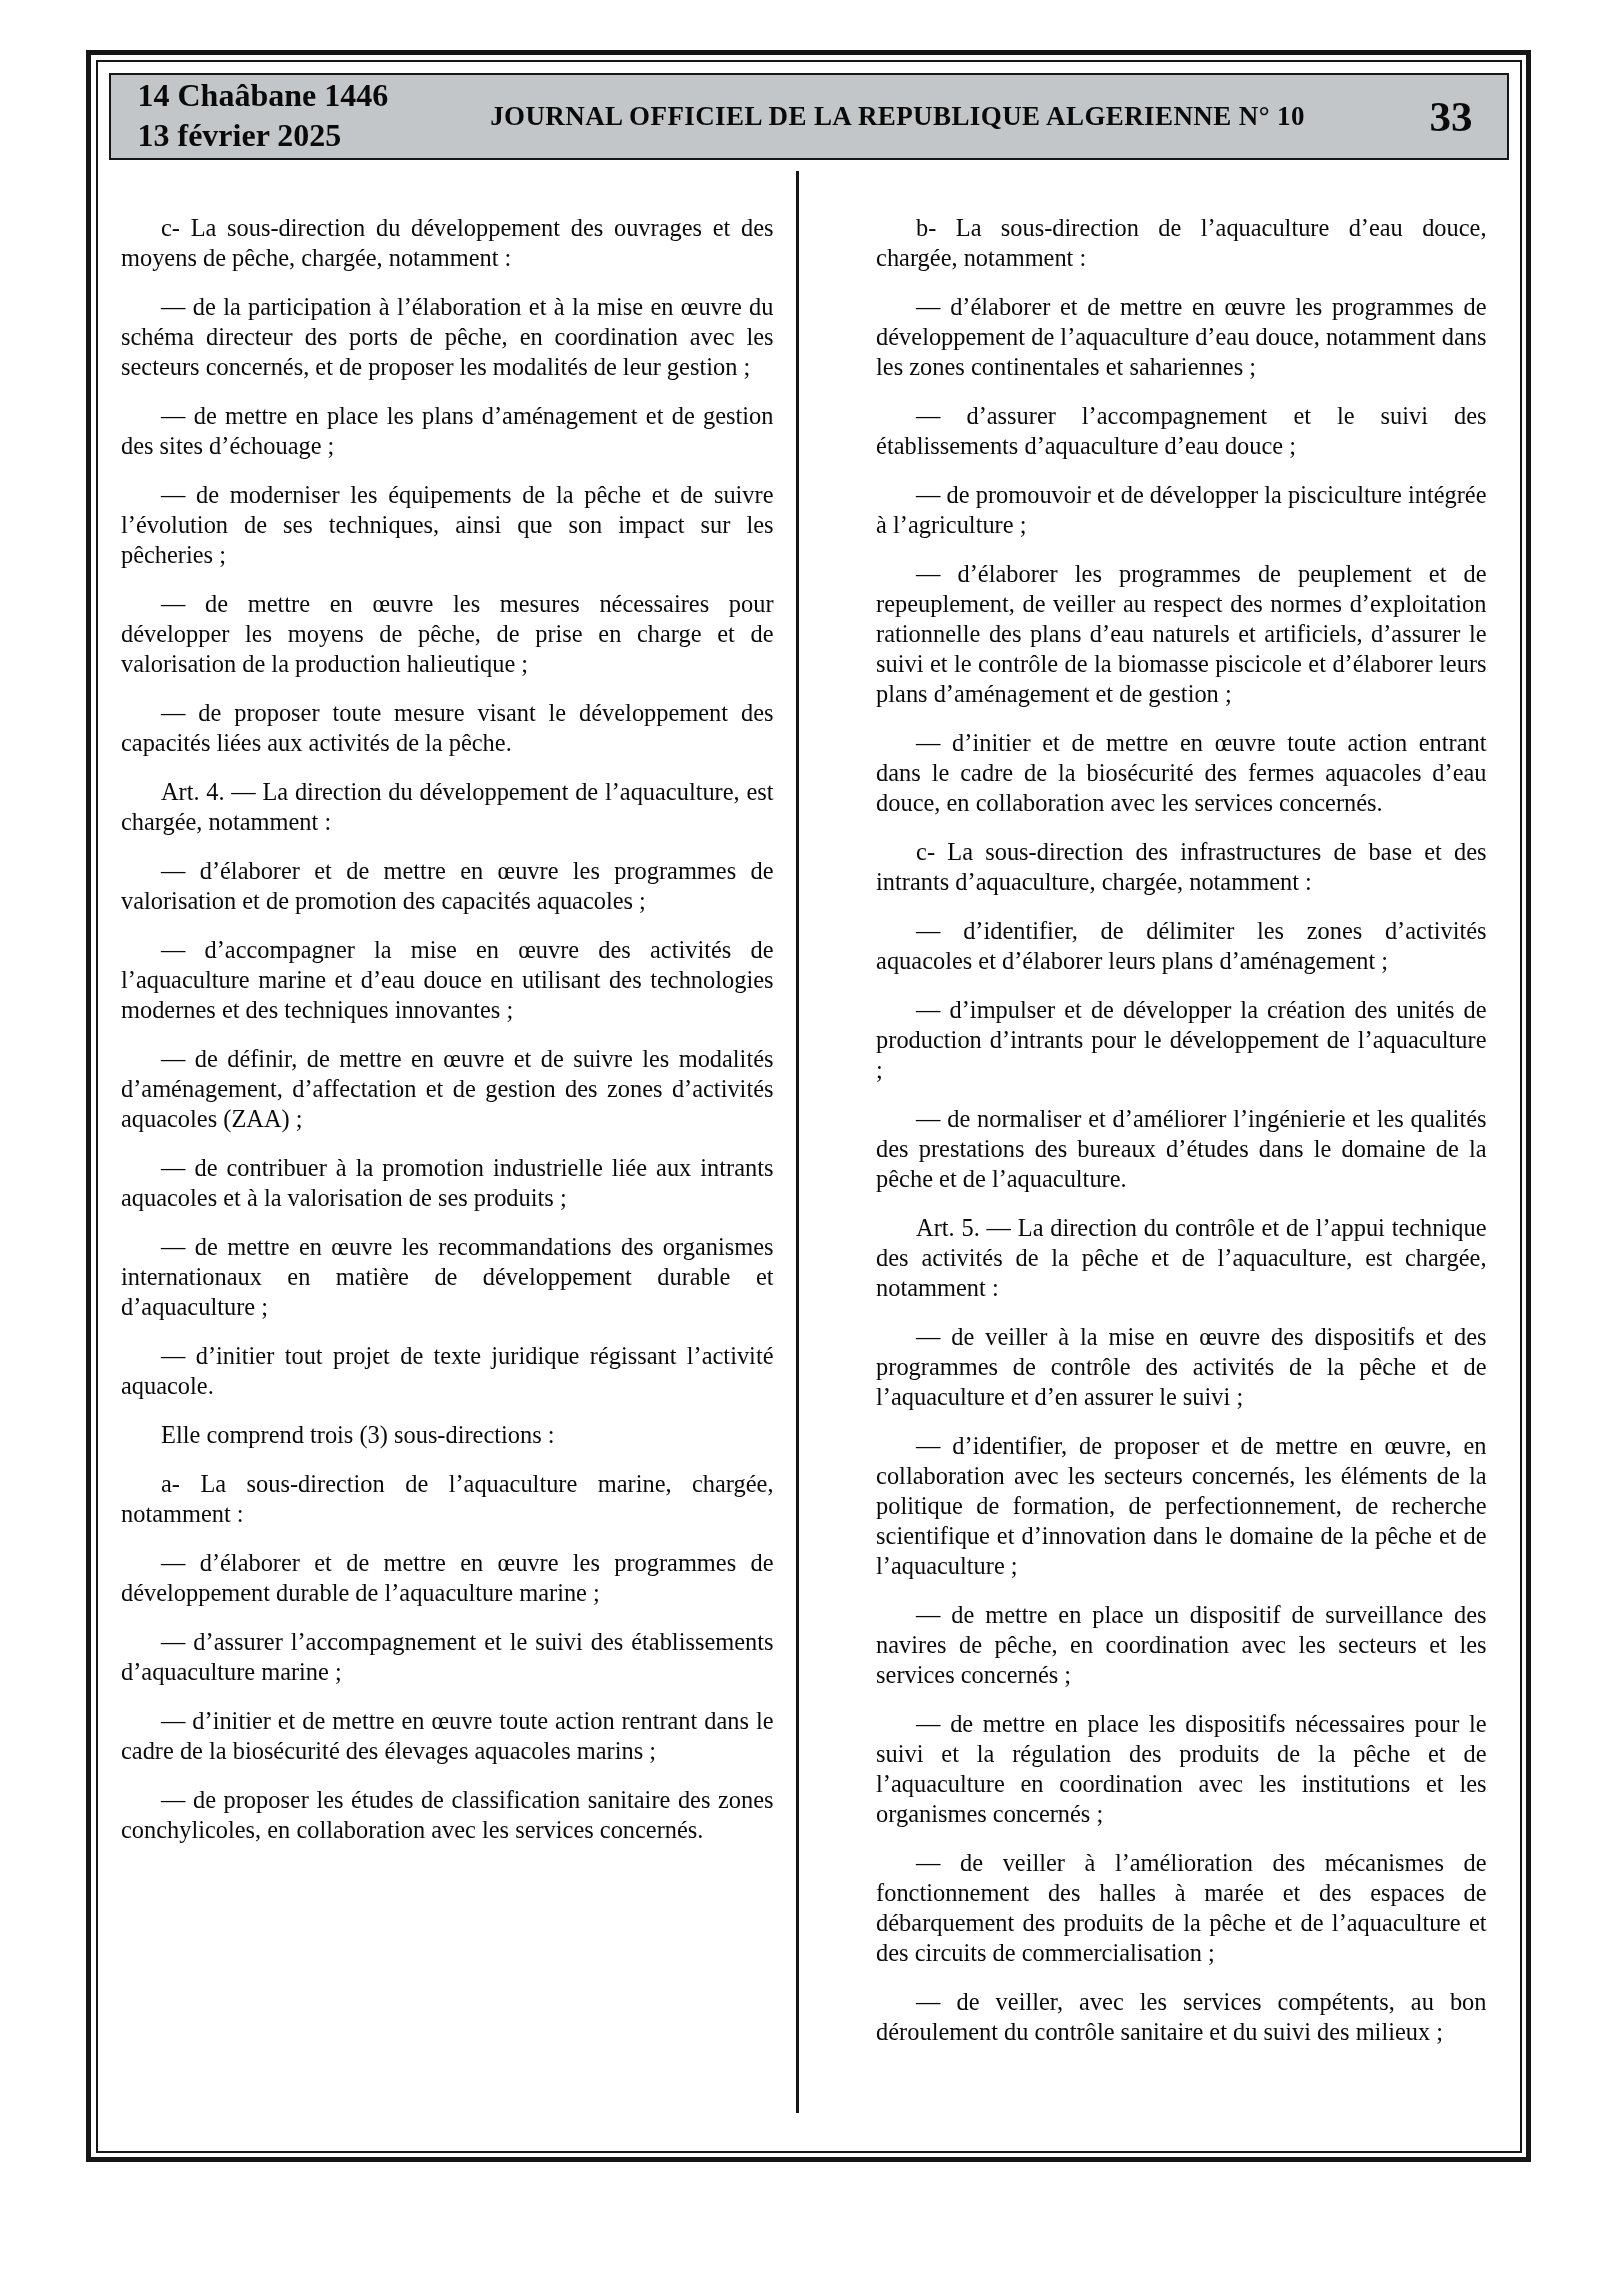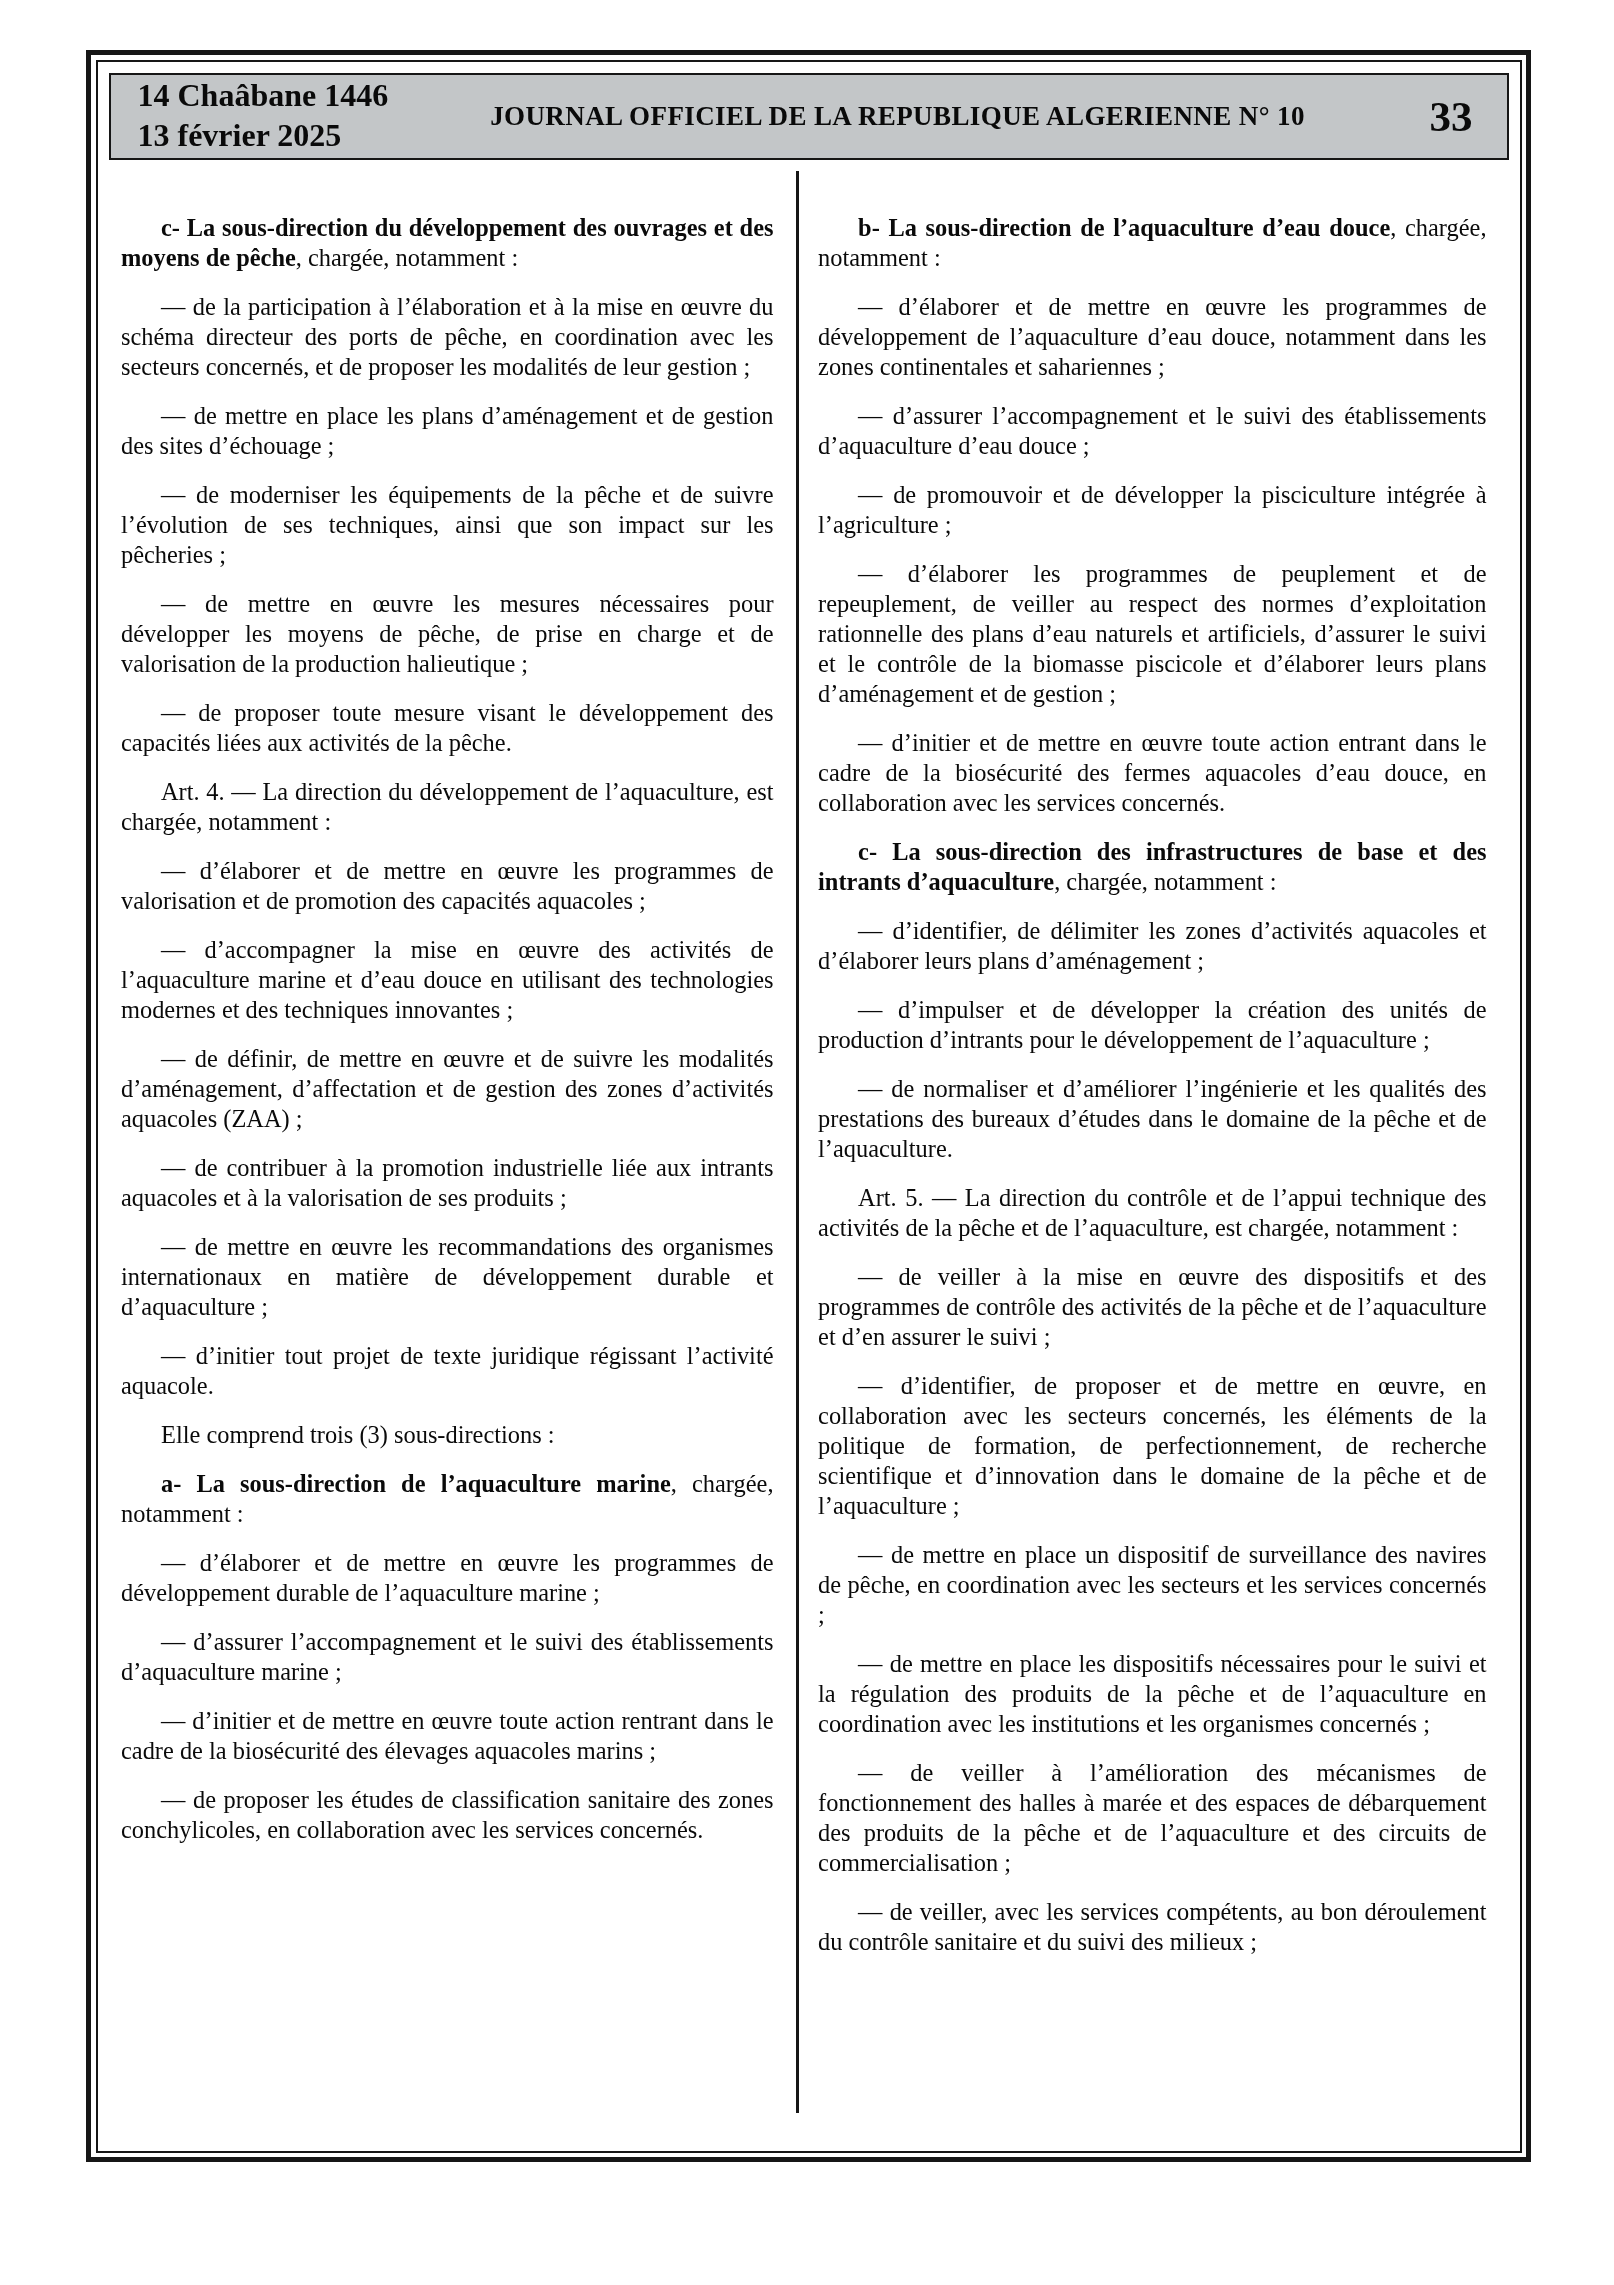--- a/index.html
+++ b/index.html
@@ -11,23 +11,23 @@
   .band{flex:0 0 auto;margin:11px;border:2.7px solid #161616;background:#c3c6c8;height:83px;
         position:relative;display:flex;align-items:center;}
   .dates{padding-left:27px;font-weight:bold;font-size:32px;line-height:1.24;white-space:nowrap;}
   .band-title{position:absolute;left:296px;right:118px;top:50%;transform:translateY(-50%);
         text-align:center;font-weight:bold;font-size:27px;letter-spacing:0.4px;white-space:nowrap;}
   .pagenum{margin-left:auto;padding-right:34px;font-weight:bold;font-size:43px;}
   .columns{flex:1 1 auto;display:flex;align-items:stretch;min-height:0;}
   .col{box-sizing:border-box;padding-top:42px;}
   .col-left{width:698px;padding-left:23.5px;padding-right:22px;}
   .divider{width:3.6px;background:#161616;margin-bottom:38px;}
-  .col-right{flex:1;padding-left:19px;padding-right:33px;}
+  .col-right{flex:1;padding-left:29px;padding-right:33px;margin-left:48px;}
   .para{margin:0 0 19px 0;font-size:24.4px;line-height:30px;text-align:justify;text-indent:40px;}
-  .para b{font-weight:bold;}
+  .para b{font-weight:normal;}
 </style>
 </head>
 <body>
 
 <div class="page">
   <div class="inner">
 
     <div class="band">
       <div class="dates">
         <div>14 Chaâbane 1446</div>

